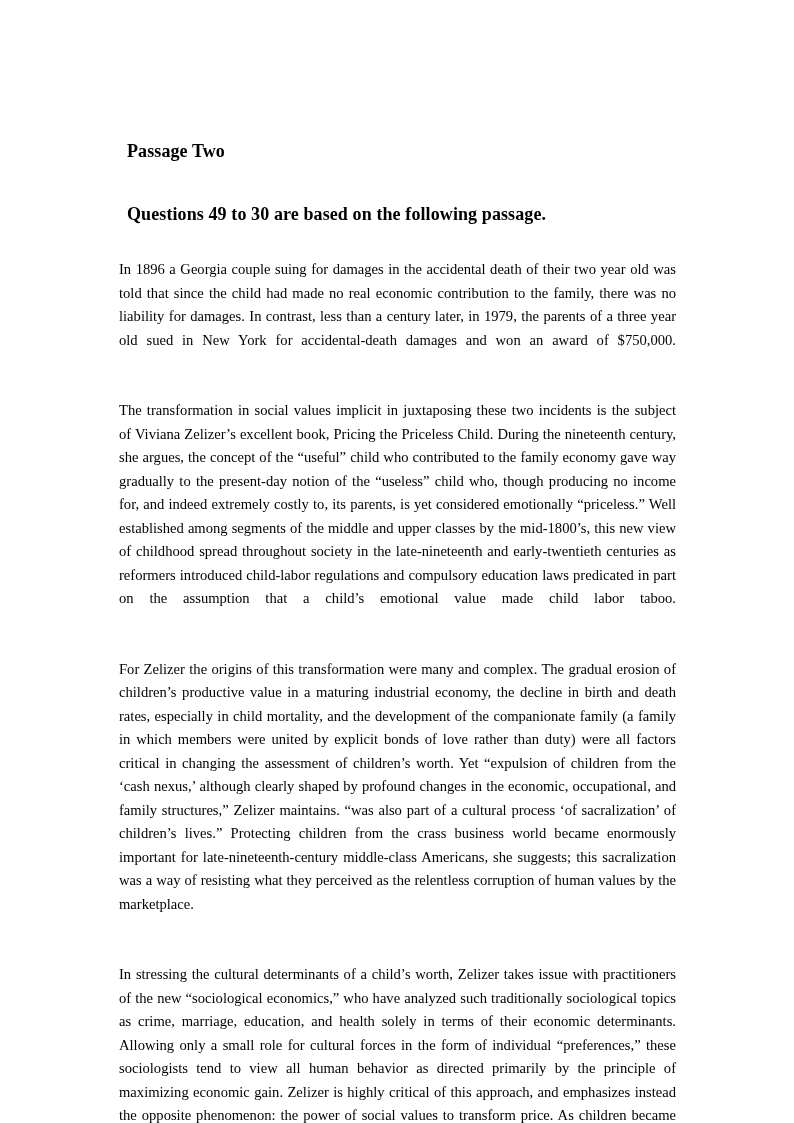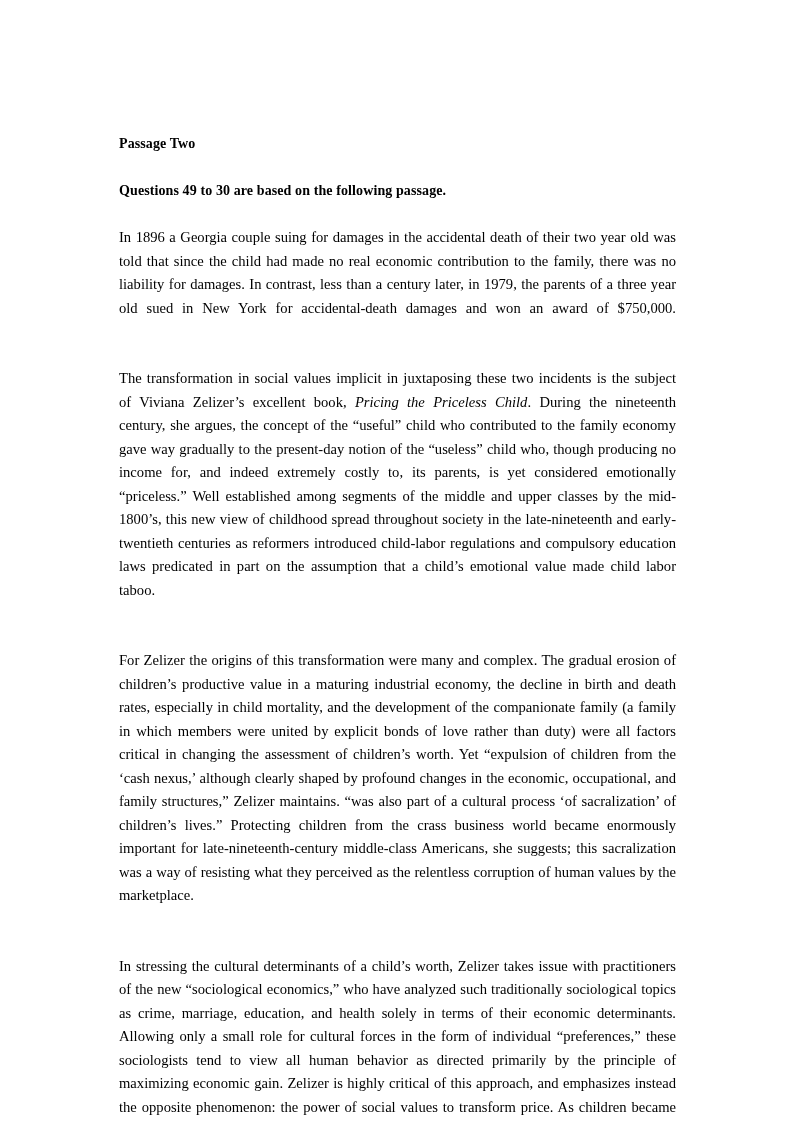--- a/index.html
+++ b/index.html
@@ -16,38 +16,37 @@
     overflow: hidden;
   }
   .page {
     position: absolute;
     left: 119px;
     top: 132px;
     width: 557px;
   }
   .heading {
     font-weight: bold;
-    font-size: 14px;
+    font-size: 18px;
     line-height: 23.5px;
-    margin: 0;
+    margin: 8px;
     letter-spacing: 0.1px;
   }
   .gap-sm { height: 23.5px; }
   .gap-para { height: 23.5px; }
   p.body-para {
     margin: 0;
     font-size: 14.6px;
     line-height: 23.5px;
     text-align: justify;
     text-justify: inter-word;
     word-spacing: 0.35px;
     hyphens: none;
   }
   .ital {
-    font-style: italic;
   }
   
   p.body-para::after {
     content: "";
     display: inline-block;
     width: 100%;
   }
 </style>
 </head>
 <body>

